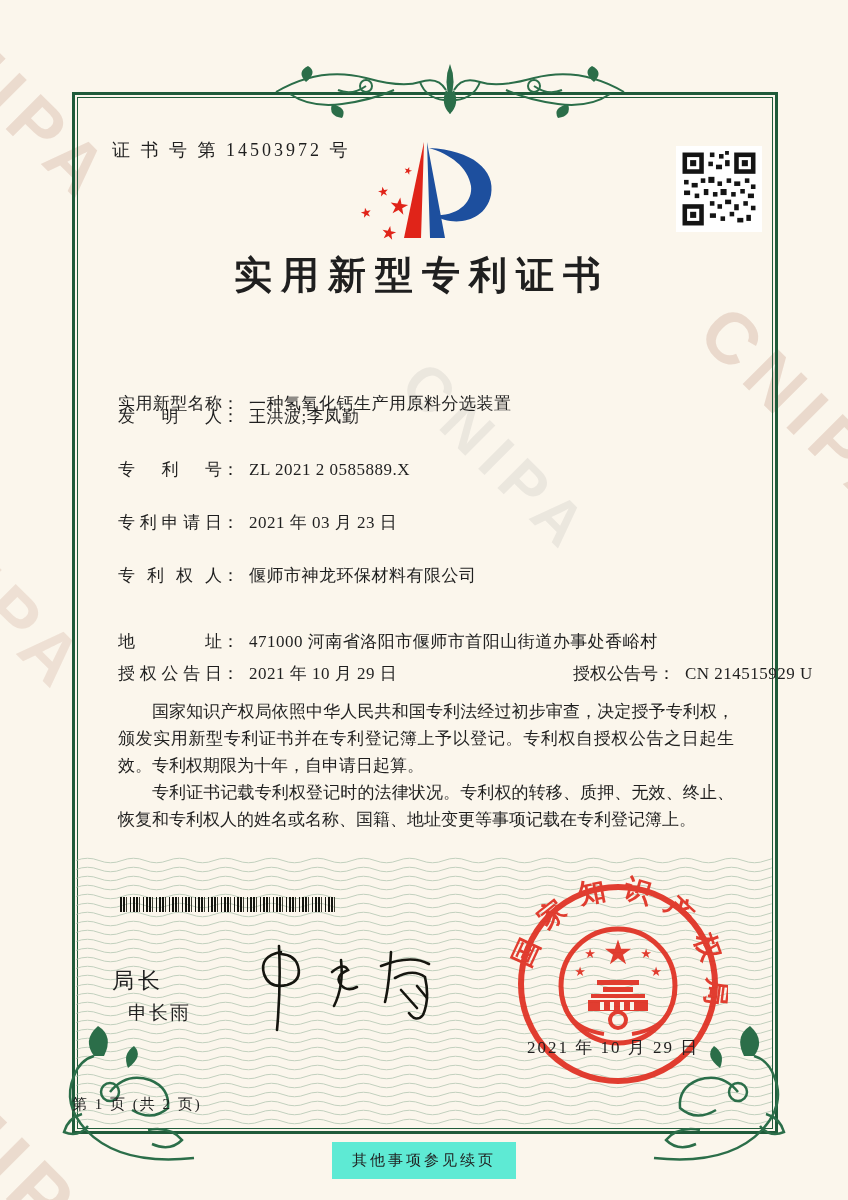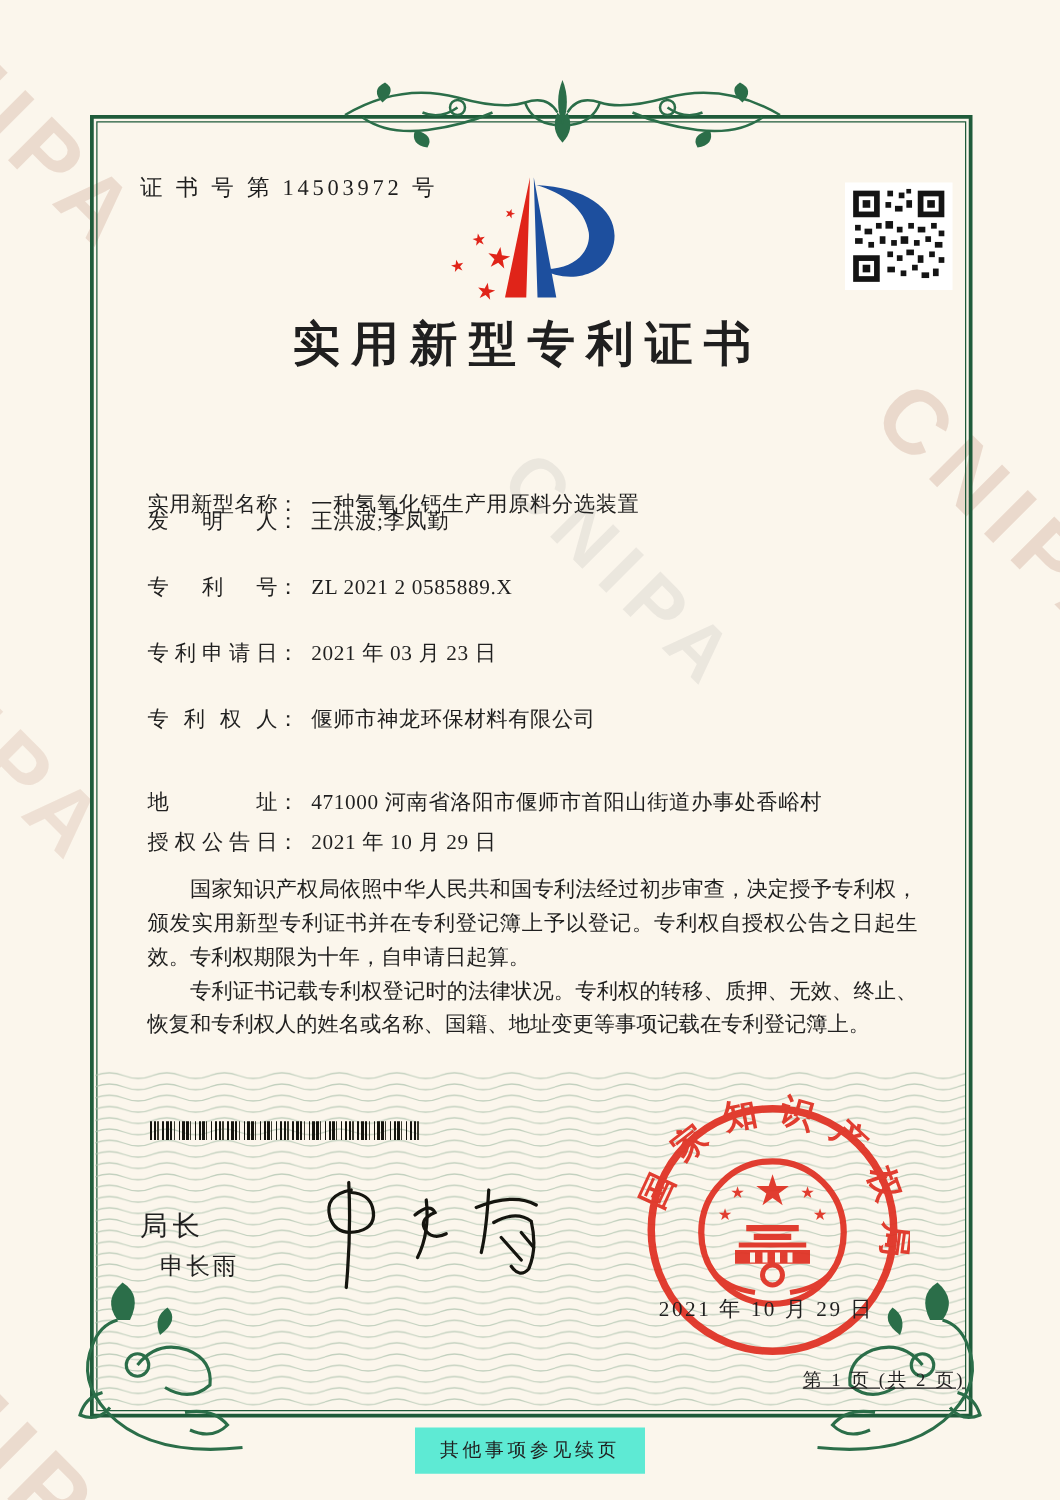--- a/index.html
+++ b/index.html
@@ -61,22 +61,22 @@
   }
   .sig-title{position:absolute;left:112px;top:966px;font-size:22px;letter-spacing:4px;z-index:4;font-family:Liberation Mono, monospace;}
   .sig-name{position:absolute;left:128px;top:1000px;font-size:19px;letter-spacing:2px;z-index:4;}
   .signature-svg{position:absolute;left:235px;top:942px;z-index:4;}
   .seal-svg{position:absolute;left:508px;top:874px;z-index:5;}
   .seal-date{
     position:absolute;left:527px;top:1036px;z-index:6;
     font-size:17px;letter-spacing:2px;white-space:nowrap;
   }
   .page-indicator{
-    position:absolute;left:72px;top:1095px;width:700px;text-align:right;
-    font-size:15px;letter-spacing:2px;z-index:4;text-decoration:underline;
+    position:absolute;left:72px;top:1095px;width:700px;text-align:left;
+    font-size:15px;letter-spacing:2px;z-index:4;
   }
   .cont-note{
     position:absolute;left:332px;top:1142px;z-index:4;
     background:#5eead4;padding:9px 20px;
     font-size:15px;letter-spacing:3px;
   }
   .logo-svg{position:absolute;left:350px;top:138px;z-index:4;}
   .qr-box{position:absolute;left:676px;top:146px;width:86px;height:86px;background:#fff;z-index:4;}
   .qr-box svg{position:absolute;left:5px;top:5px;}
   .pattern-svg{position:absolute;left:76px;top:856px;z-index:2;}
@@ -229,20 +229,23 @@
   <span class="field-label">专利申请日</span><span class="field-colon">：</span><span class="field-value">2021 年 03 月 23 日</span>
 </div>
 <div class="field-row" style="top:564px;">
   <span class="field-label">专利权人</span><span class="field-colon">：</span><span class="field-value">偃师市神龙环保材料有限公司</span>
 </div>
 <div class="field-row" style="top:617px;margin-top:13px;">
   <span class="field-label">地址</span><span class="field-colon">：</span><span class="field-value">471000 河南省洛阳市偃师市首阳山街道办事处香峪村</span>
 </div>
 <div class="field-row" style="top:662px;">
   <span class="field-label">授权公告日</span><span class="field-colon">：</span><span class="field-value">2021 年 10 月 29 日</span>
+  <span class="grant-no">
+    <span>授权公告号</span><span>：</span><span class="field-value">CN 214515929 U</span>
+  </span>
 </div>
 
 <div class="paragraphs">
   <p>国家知识产权局依照中华人民共和国专利法经过初步审查，决定授予专利权，颁发实用新型专利证书并在专利登记簿上予以登记。专利权自授权公告之日起生效。专利权期限为十年，自申请日起算。</p>
   <p>专利证书记载专利权登记时的法律状况。专利权的转移、质押、无效、终止、恢复和专利权人的姓名或名称、国籍、地址变更等事项记载在专利登记簿上。</p>
 </div>
 
 <div class="barcode"></div>
 
 <div class="sig-title">局长</div>

